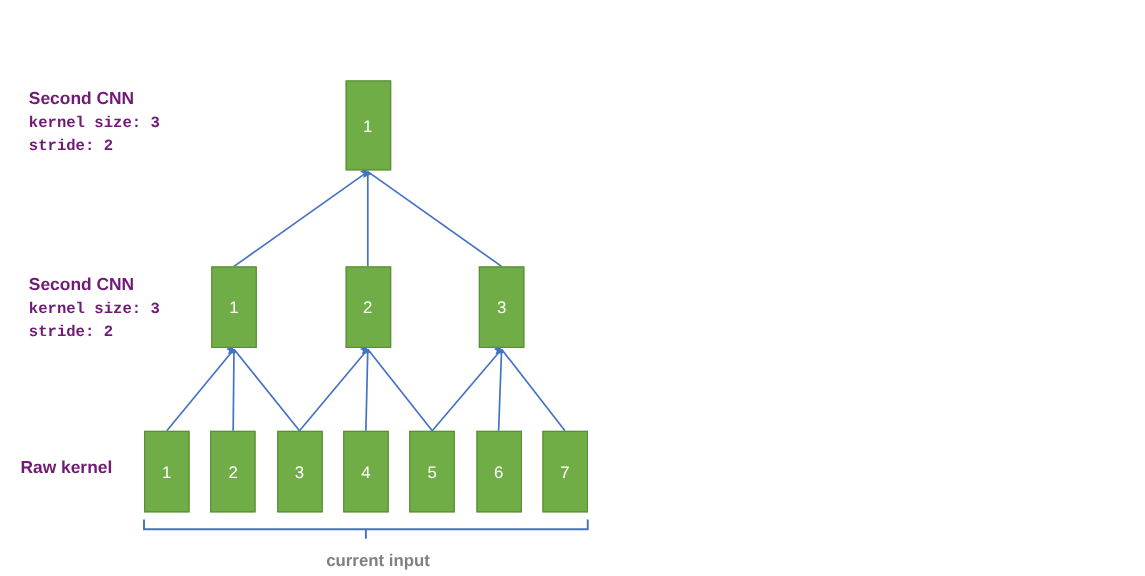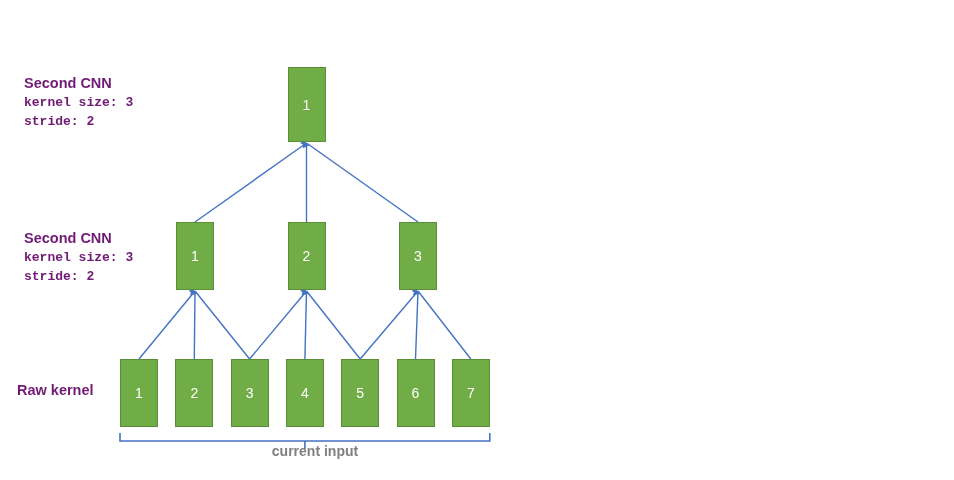--- a/index.html
+++ b/index.html
@@ -141,15 +141,15 @@
       </div>
       <div class="node" style="left: 451.8px; top: 359px; width: 38px; height: 68px;">
         <span>7</span>
       </div>
     </div>
 
   <svg class="edges" viewBox="0 0 954 480" width="954" height="480" aria-hidden="true">
     <path id="bracket-path" stroke="#4472C4" stroke-width="1.6" fill="none" stroke-linecap="butt" d="M120,433 L120,441 L304.9,441 L304.9,449 M304.9,441 L489.79999999999995,441 L489.79999999999995,433"></path>
   </svg>
 
-  <div class="bracket-label" style="left:205px; top:443px; width:220px;">current input</div>
+  <div class="bracket-label" style="left:205px; top:459px; width:220px;">current input</div>
 
 </div>
 
 </body></html>

